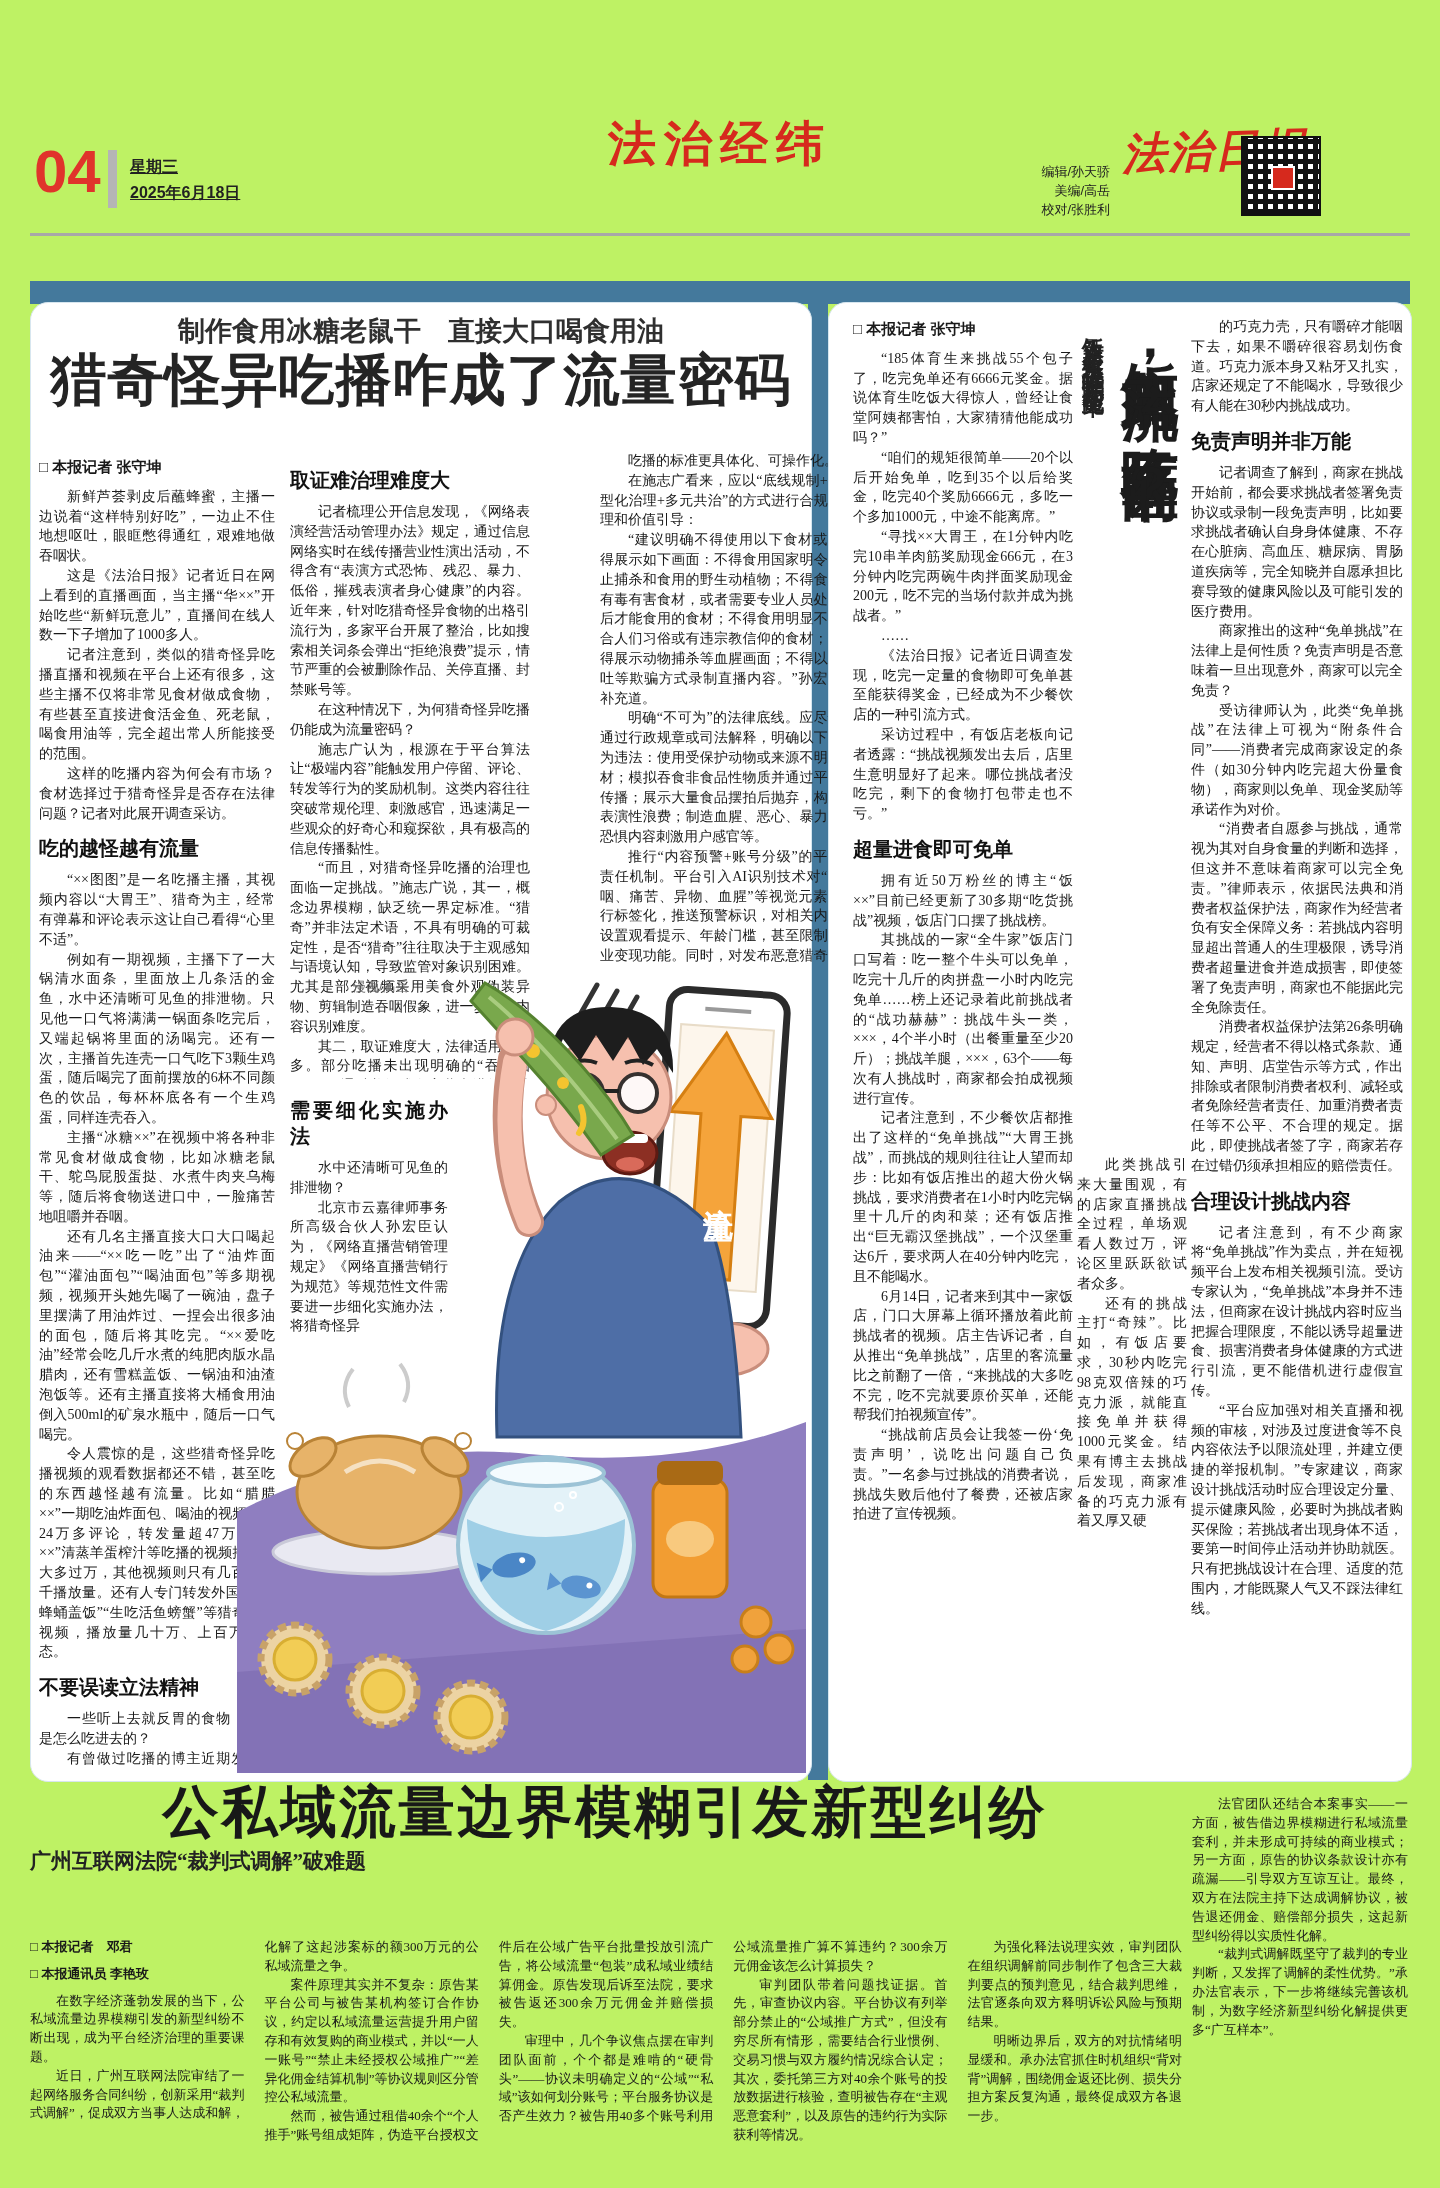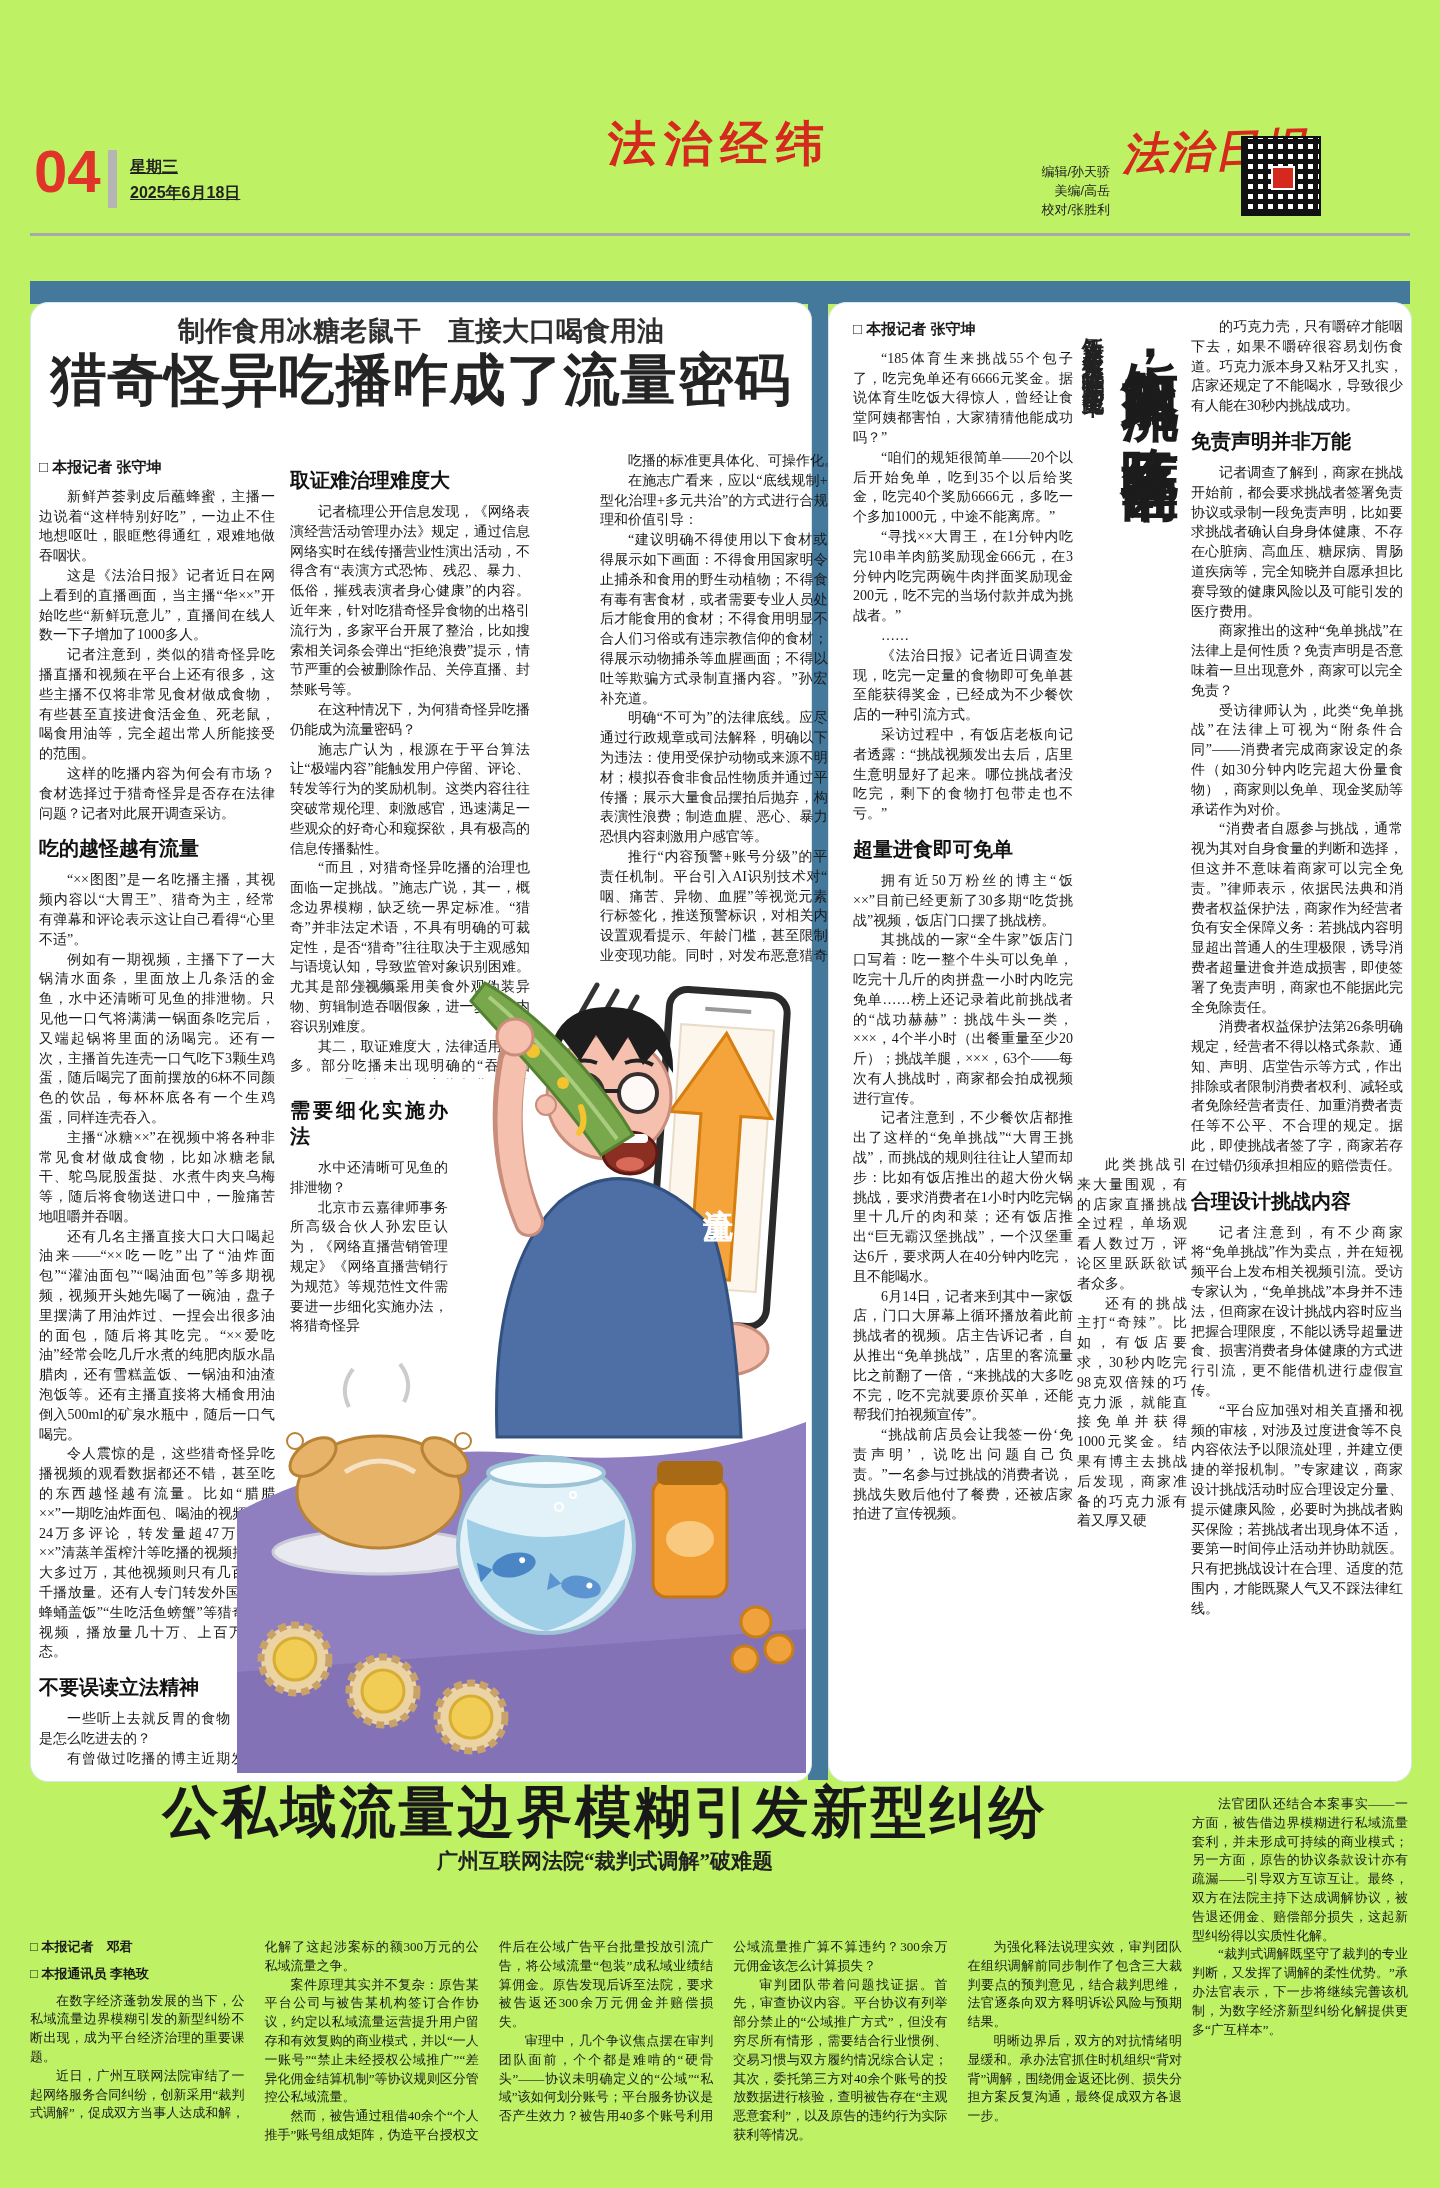--- a/index.html
+++ b/index.html
@@ -49,21 +49,21 @@
   .vert{writing-mode:vertical-rl;text-orientation:upright;}
   .r-kicker{left:248px;top:18px;height:600px;width:32px;
       font:bold 22px/32px "Liberation Sans",sans-serif;color:#222;letter-spacing:3px;}
   .r-headline{left:283px;top:14px;height:830px;width:76px;
       font:900 57px/76px "Liberation Serif",serif;color:#1c1c1c;letter-spacing:4px;}
   .r-mid{left:248px;top:852px;width:110px;height:612px;}
   .r-col3{left:362px;top:14px;width:212px;height:1450px;}
   
   .b-headline{left:30px;top:1782px;width:1150px;text-align:center;
       font:bold 56px/60px "Liberation Serif",serif;color:#181818;letter-spacing:3px;}
-  .b-subhead{left:30px;top:1848px;width:1150px;text-align:center;
+  .b-subhead{left:30px;top:1848px;width:1150px;
       font:bold 21px/26px "Liberation Serif",serif;color:#222;}
   .b-flow{left:30px;top:1938px;width:1152px;height:232px;column-count:5;column-gap:20px;
       text-align:justify;overflow:hidden;}
   .b-flow p,.b-right p{margin:0;text-indent:2em;font-size:13px;line-height:18.8px;color:#191919;}
   .b-flow p.byline,.b-right p.byline{text-indent:0;font-weight:bold;font-family:"Liberation Sans",sans-serif;margin:0 0 8px;}
   .b-right{left:1192px;top:1795px;width:216px;height:374px;text-align:justify;overflow:hidden;}
 </style>
 </head>
 <body>
 

